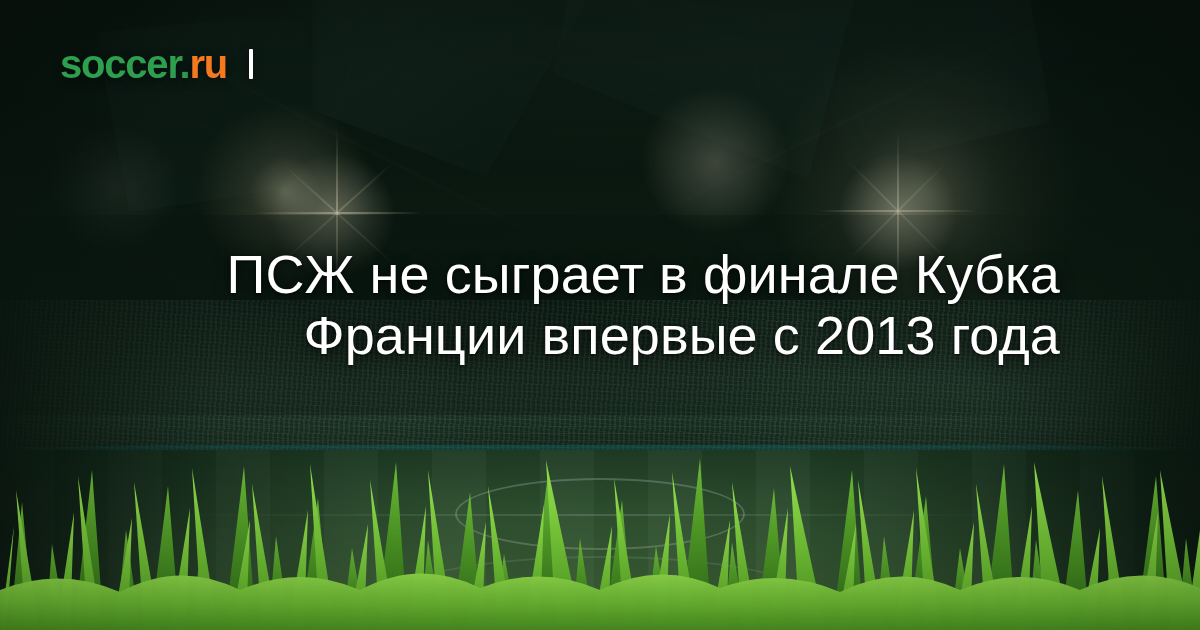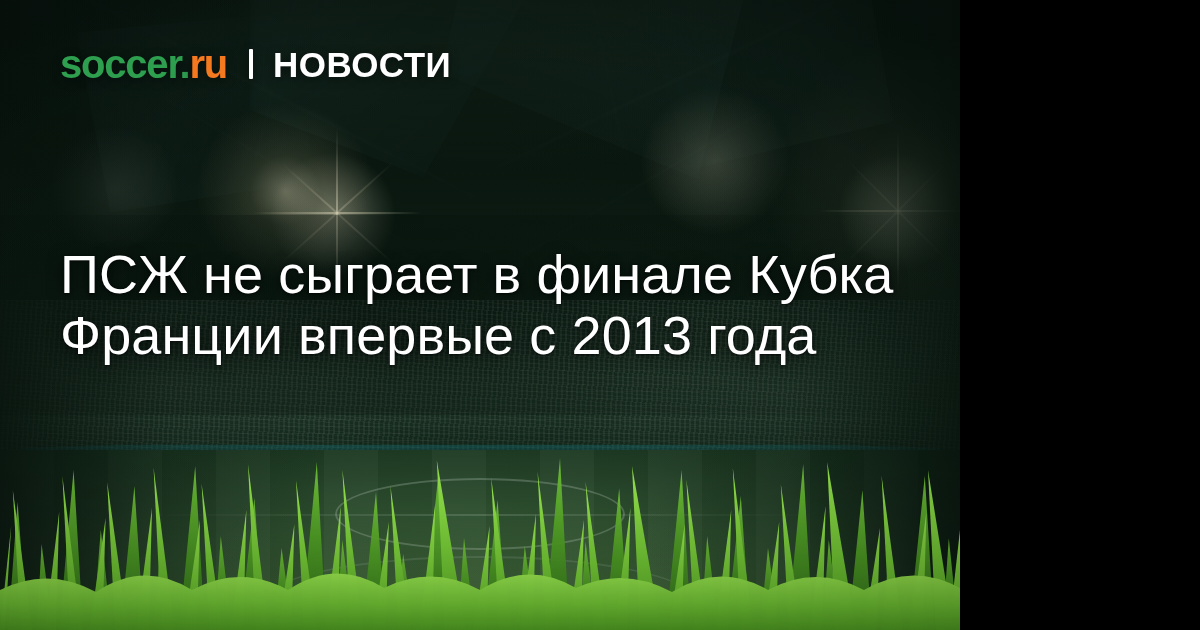--- a/index.html
+++ b/index.html
@@ -6,23 +6,24 @@
   html, body {
     width:1200px; height:630px;
     background:#000;
     font-family:"Liberation Sans", sans-serif;
     overflow:hidden;
   }
 
   
   .card {
     position:relative;
-    width:960px; height:630px;
+    width:1200px; height:630px;
     overflow:hidden;
     background:#404040;
+    text-align:right;
   }
 
   
   .bg { position:absolute; inset:0; }
 
   
   .bg-base {
     background:
       radial-gradient(120% 90% at 50% 104%, #1d3a22 0%, #13291a 34%, #0d1f15 58%, #0a1710 100%),
       linear-gradient(175deg, #0c1f16 0%, #0e2418 40%, #102a1b 70%, #0b1c12 100%);
@@ -339,20 +340,19 @@
   <div class="scrim-mid"></div>
   <div class="vignette"></div>
 
   <div class="content">
 
     <div class="brandbar">
       <div class="logo">
         <span class="lg-green">soccer</span><span class="lg-dot">.</span><span class="lg-ru">ru</span>
       </div>
       <div class="divider"></div>
-      <div class="section-label">НОВОСТИ</div>
     </div>
 
     <div class="headline">ПСЖ не сыграет в финале Кубка
 Франции впервые с 2013 года</div>
 
   </div>
 </div>
 
 </body></html>

